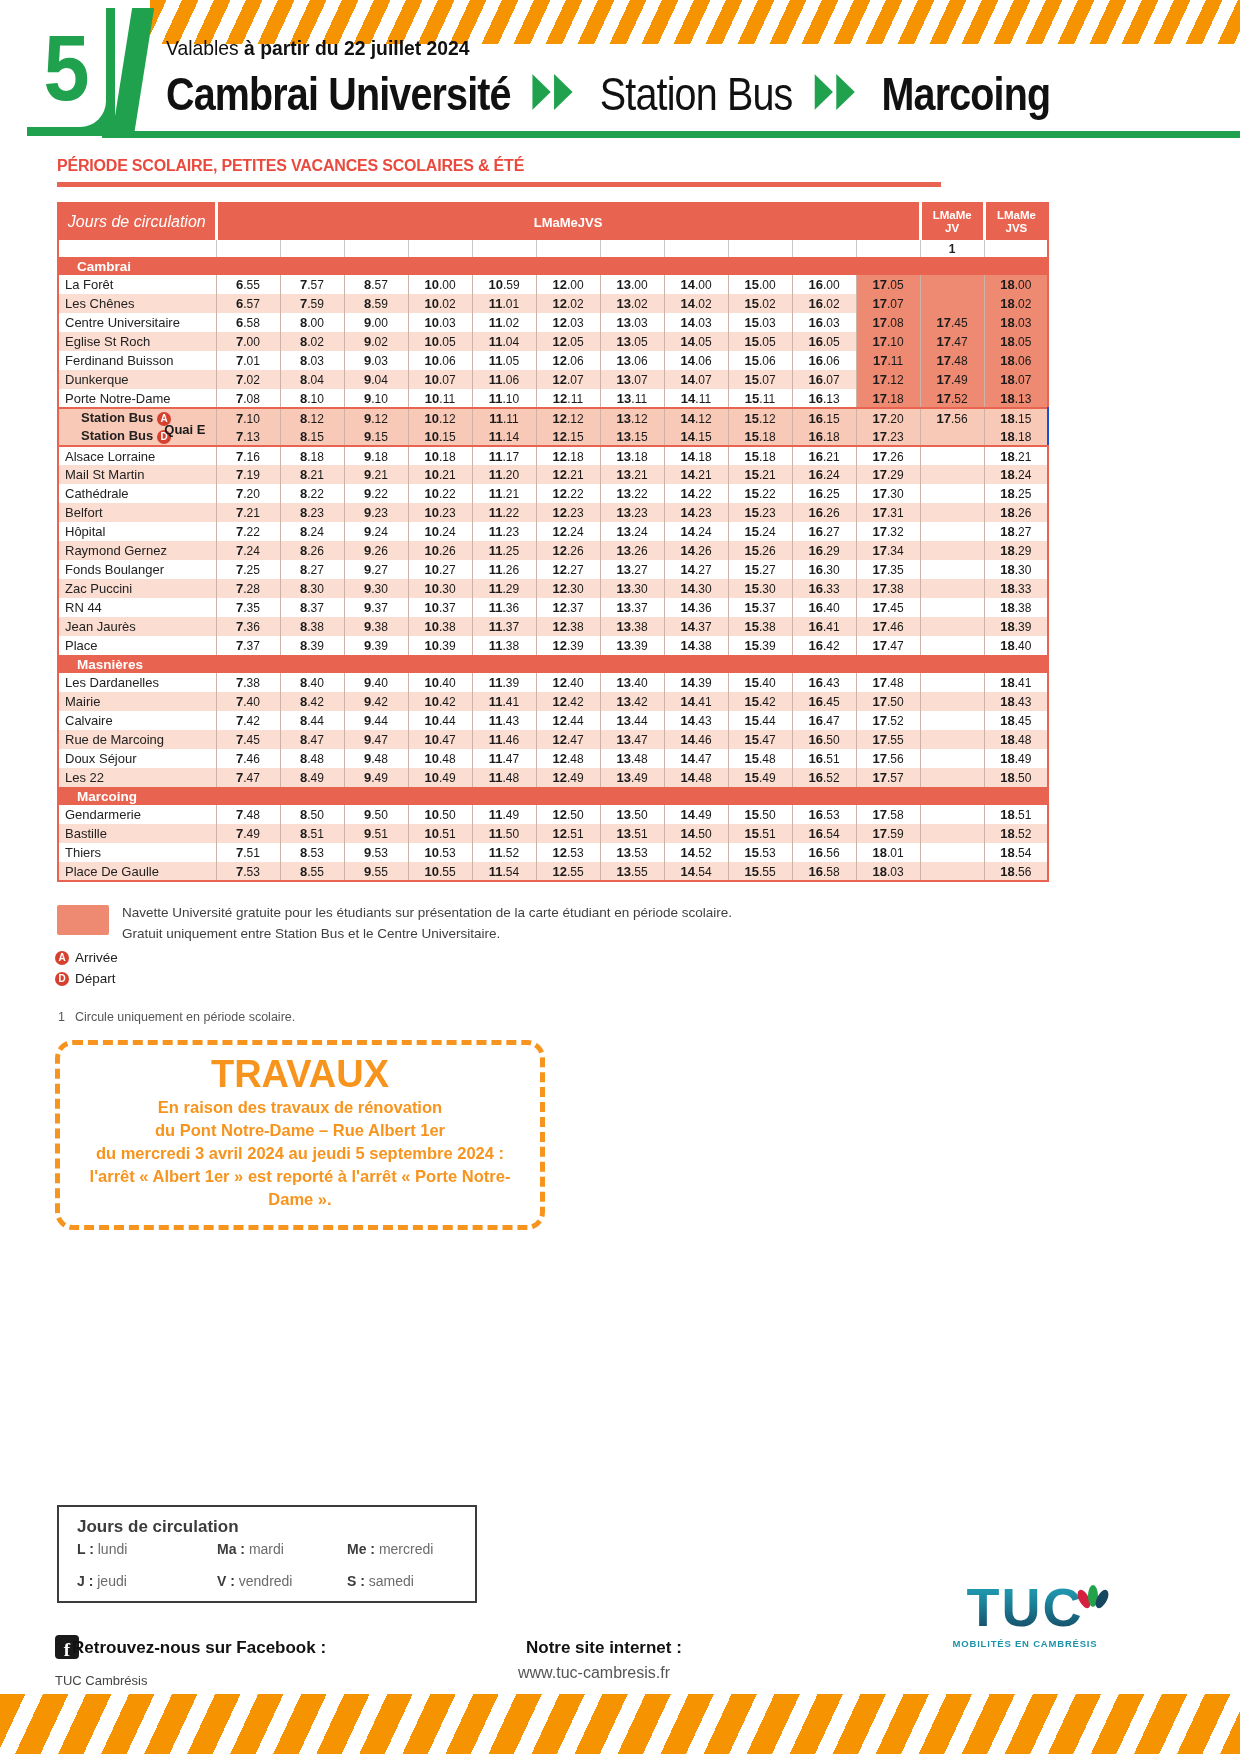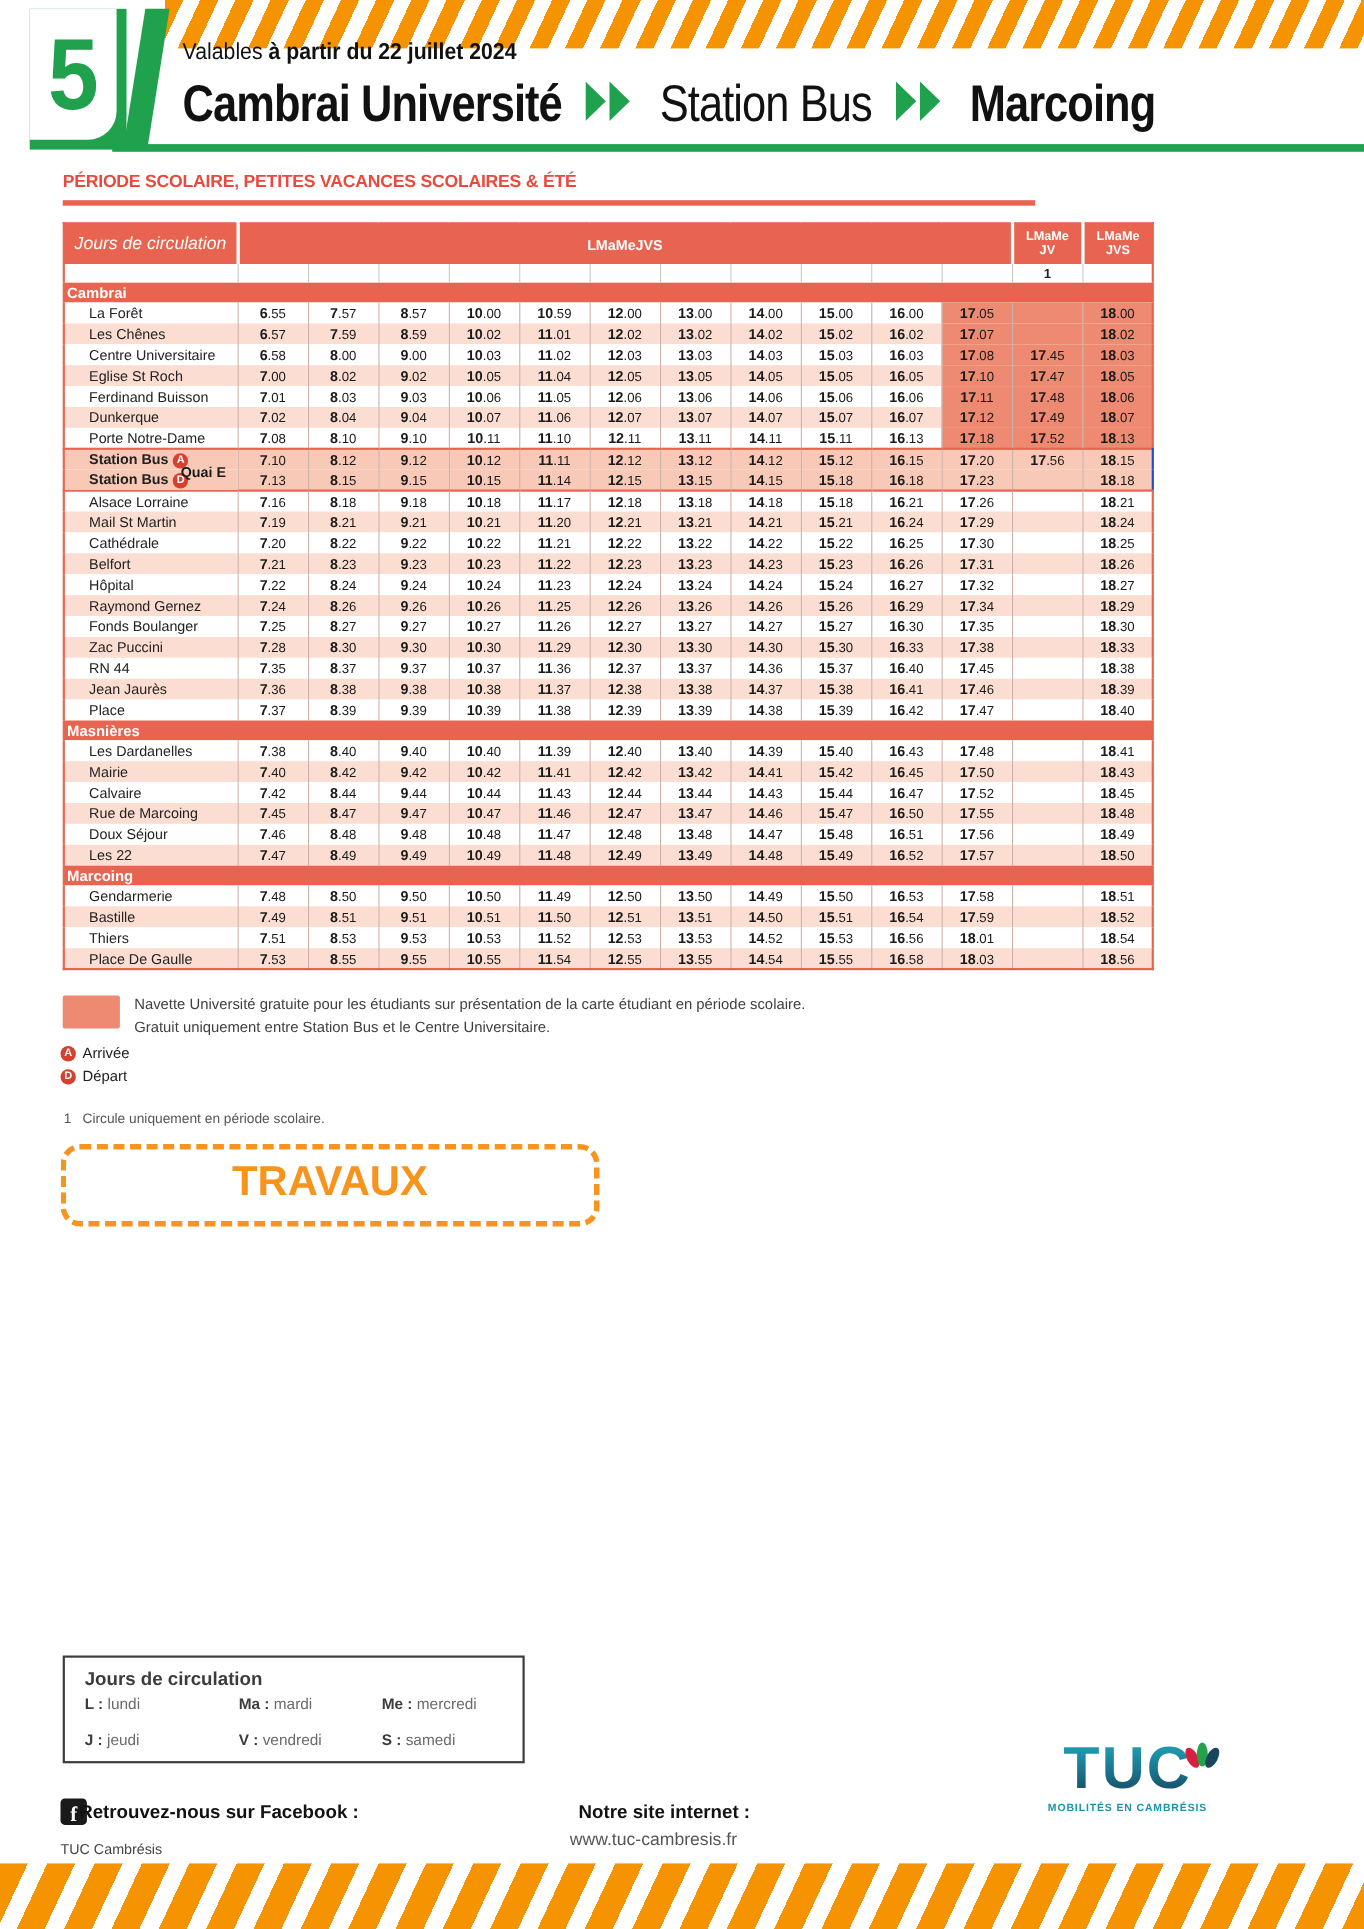--- a/index.html
+++ b/index.html
@@ -42,26 +42,26 @@
   table.tt col.c-time{width:64px;}
   table.tt th,table.tt td{padding:0;margin:0;}
   tr.h1 th{background:#e96450;color:#fff;height:36px;vertical-align:middle;text-align:center;}
   tr.h1 th.corner{font-style:italic;font-weight:normal;font-size:16px;border-right:3px solid #fff;}
   tr.h1 th.grp{font-weight:bold;font-size:13px;}
   tr.h1 th.grp2{font-weight:bold;font-size:11.5px;line-height:1.1;border-left:3px solid #fff;}
   tr.h2 td{background:#fff;height:17px;border-left:1px solid #c9c9c9;text-align:center;
     font-size:12px;font-weight:bold;color:#222;}
   tr.h2 td:first-child{border-left:none;}
   tr.section-row td{background:#e96450;color:#fff;font-weight:bold;font-size:13.5px;
-    height:18px;padding-left:2px;text-align:left;}
+    height:18px;padding-left:18px;text-align:left;}
   tr.data{height:19px;}
   tr.data td{border-left:1px solid #cdb2a8;font-size:12px;text-align:center;color:#1a1a1a;
     vertical-align:middle;}
   tr.data td:first-child{border-left:none;}
-  tr.data td.stop{text-align:left;padding-left:22px;font-size:13px;color:#222;}
+  tr.data td.stop{text-align:left;padding-left:6px;font-size:13px;color:#222;}
   tr.data td b{font-size:13px;font-weight:bold;}
   tr.even td{background:#ffffff;}
   tr.odd td{background:#fbddd1;}
   tr.data td.hl{background:#ee8a71;}
   tr.sba td,tr.sbd td{background:#f9c9b8;}
   tr.sba td{border-top:2px solid #e96450;}
   tr.sbd td{border-bottom:2px solid #e96450;}
   tr.sba td:first-child,tr.sbd td:first-child{border-left:2px solid #e96450;}
   tr.sba td:last-child,tr.sbd td:last-child{border-right:2px solid #1d4ed8;}
   td.stop.sb{font-weight:bold;padding-left:22px !important;position:relative;}
@@ -694,20 +694,26 @@
   <div class="ad-item ad-d">
     <span class="cbadge" style="margin-left:0">D</span>
     <span>Départ</span>
   </div>
   <div class="footnote">
     <span class="n">1</span><span>Circule uniquement en période scolaire.</span>
   </div>
 
   <div class="travaux">
     <div class="t-title">TRAVAUX</div>
+    <div id="travaux-lines">
+        <div class="t-line">En raison des travaux de rénovation</div>
+        <div class="t-line">du Pont Notre-Dame – Rue Albert 1er</div>
+        <div class="t-line">du mercredi 3 avril 2024 au jeudi 5 septembre 2024 :</div>
+        <div class="t-line">l'arrêt « Albert 1er » est reporté à l'arrêt « Porte Notre-Dame ».</div>
+      </div>
   </div>
 
   <div class="days-box">
     <div class="d-title">Jours de circulation</div>
     <div class="days-grid" id="days-grid">
         <div><span class="abbr">L : </span><span class="day">lundi</span></div>
         <div><span class="abbr">Ma : </span><span class="day">mardi</span></div>
         <div><span class="abbr">Me : </span><span class="day">mercredi</span></div>
         <div><span class="abbr">J : </span><span class="day">jeudi</span></div>
         <div><span class="abbr">V : </span><span class="day">vendredi</span></div>

